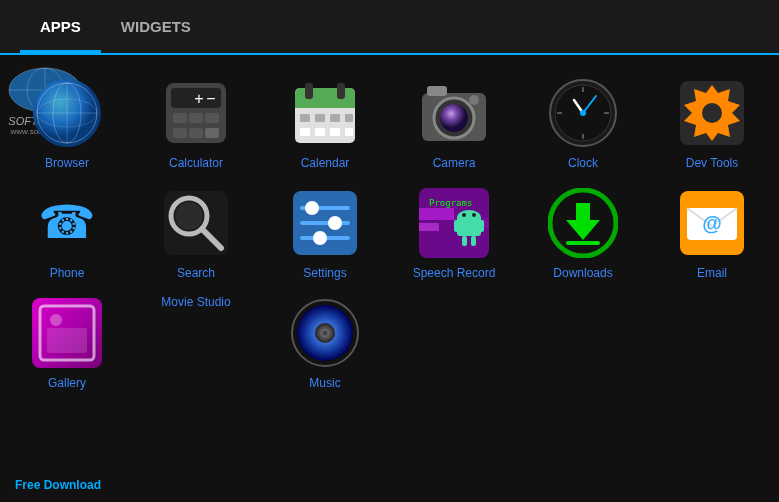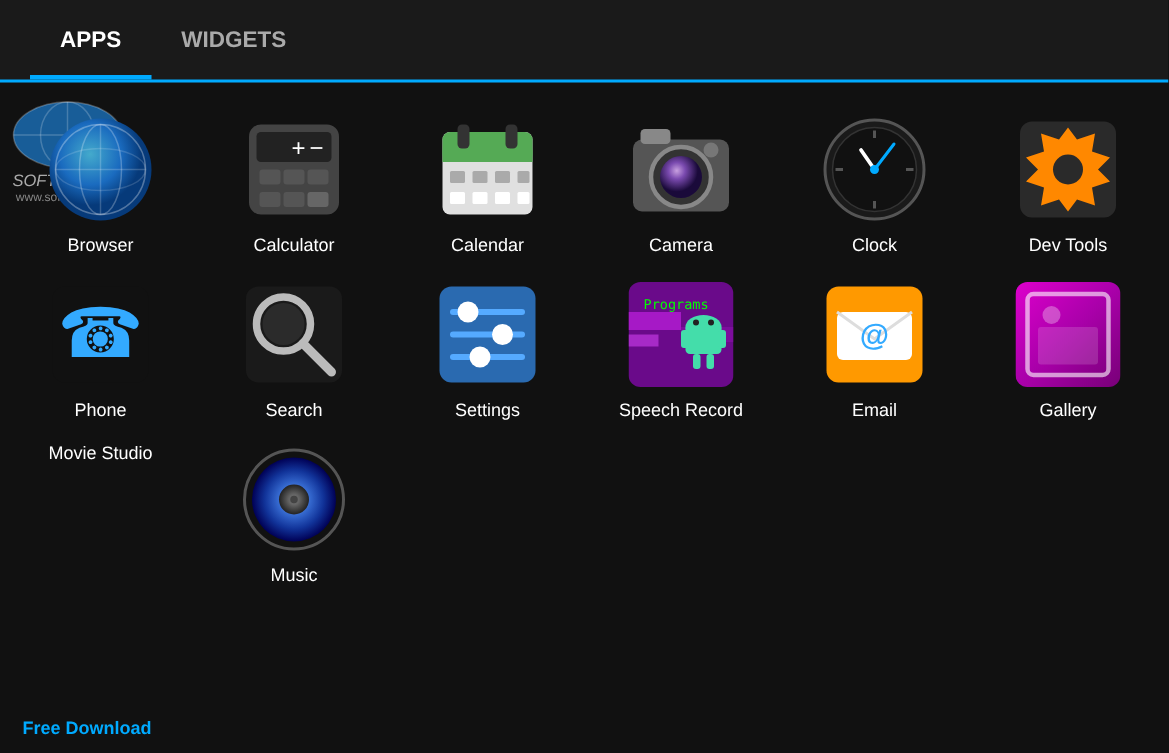--- a/index.html
+++ b/index.html
@@ -60,21 +60,21 @@
       height: 75px;
       display: flex;
       align-items: center;
       justify-content: center;
       border-radius: 10px;
       overflow: hidden;
     }
 
     .app-label {
       font-size: 12px;
-      color: #ffffff;
+      color: #3b82f6;
       text-align: center;
     }
 
     
     .bottom-link {
       position: absolute;
       bottom: 10px;
       left: 15px;
       color: #0af;
       font-size: 12px;
@@ -306,20 +306,31 @@
         <circle cx="55" cy="27" r="2" fill="#222"></circle>
         <rect x="35" y="32" width="5" height="12" rx="2" fill="#4da"></rect>
         <rect x="60" y="32" width="5" height="12" rx="2" fill="#4da"></rect>
         <rect x="43" y="48" width="5" height="10" rx="2" fill="#4da"></rect>
         <rect x="52" y="48" width="5" height="10" rx="2" fill="#4da"></rect>
       </svg>
     </div>
     <span class="app-label">Speech Record</span>
   </div>
 
+  <div class="app-item">
+    <div class="app-icon">
+      <svg width="70" height="70" viewBox="0 0 70 70">
+        <circle cx="35" cy="35" r="33" fill="#111" stroke="#0a0" stroke-width="5"></circle>
+
+        <polygon points="35,52 18,32 28,32 28,15 42,15 42,32 52,32" fill="#0d0"></polygon>
+        <line x1="20" y1="55" x2="50" y2="55" stroke="#0d0" stroke-width="4" stroke-linecap="round"></line>
+      </svg>
+    </div>
+    <span class="app-label">Downloads</span>
+  </div>
 
   <div class="app-item">
     <div class="app-icon">
       <svg width="70" height="70" viewBox="0 0 70 70">
         <rect x="3" y="3" width="64" height="64" rx="8" fill="#f90"></rect>
 
         <rect x="10" y="20" width="50" height="32" rx="4" fill="#fff"></rect>
         <polyline points="10,20 35,38 60,20" fill="none" stroke="#ddd" stroke-width="2"></polyline>
 
         <text x="35" y="42" font-size="20" font-weight="bold" text-anchor="middle" fill="#3af">@</text>

